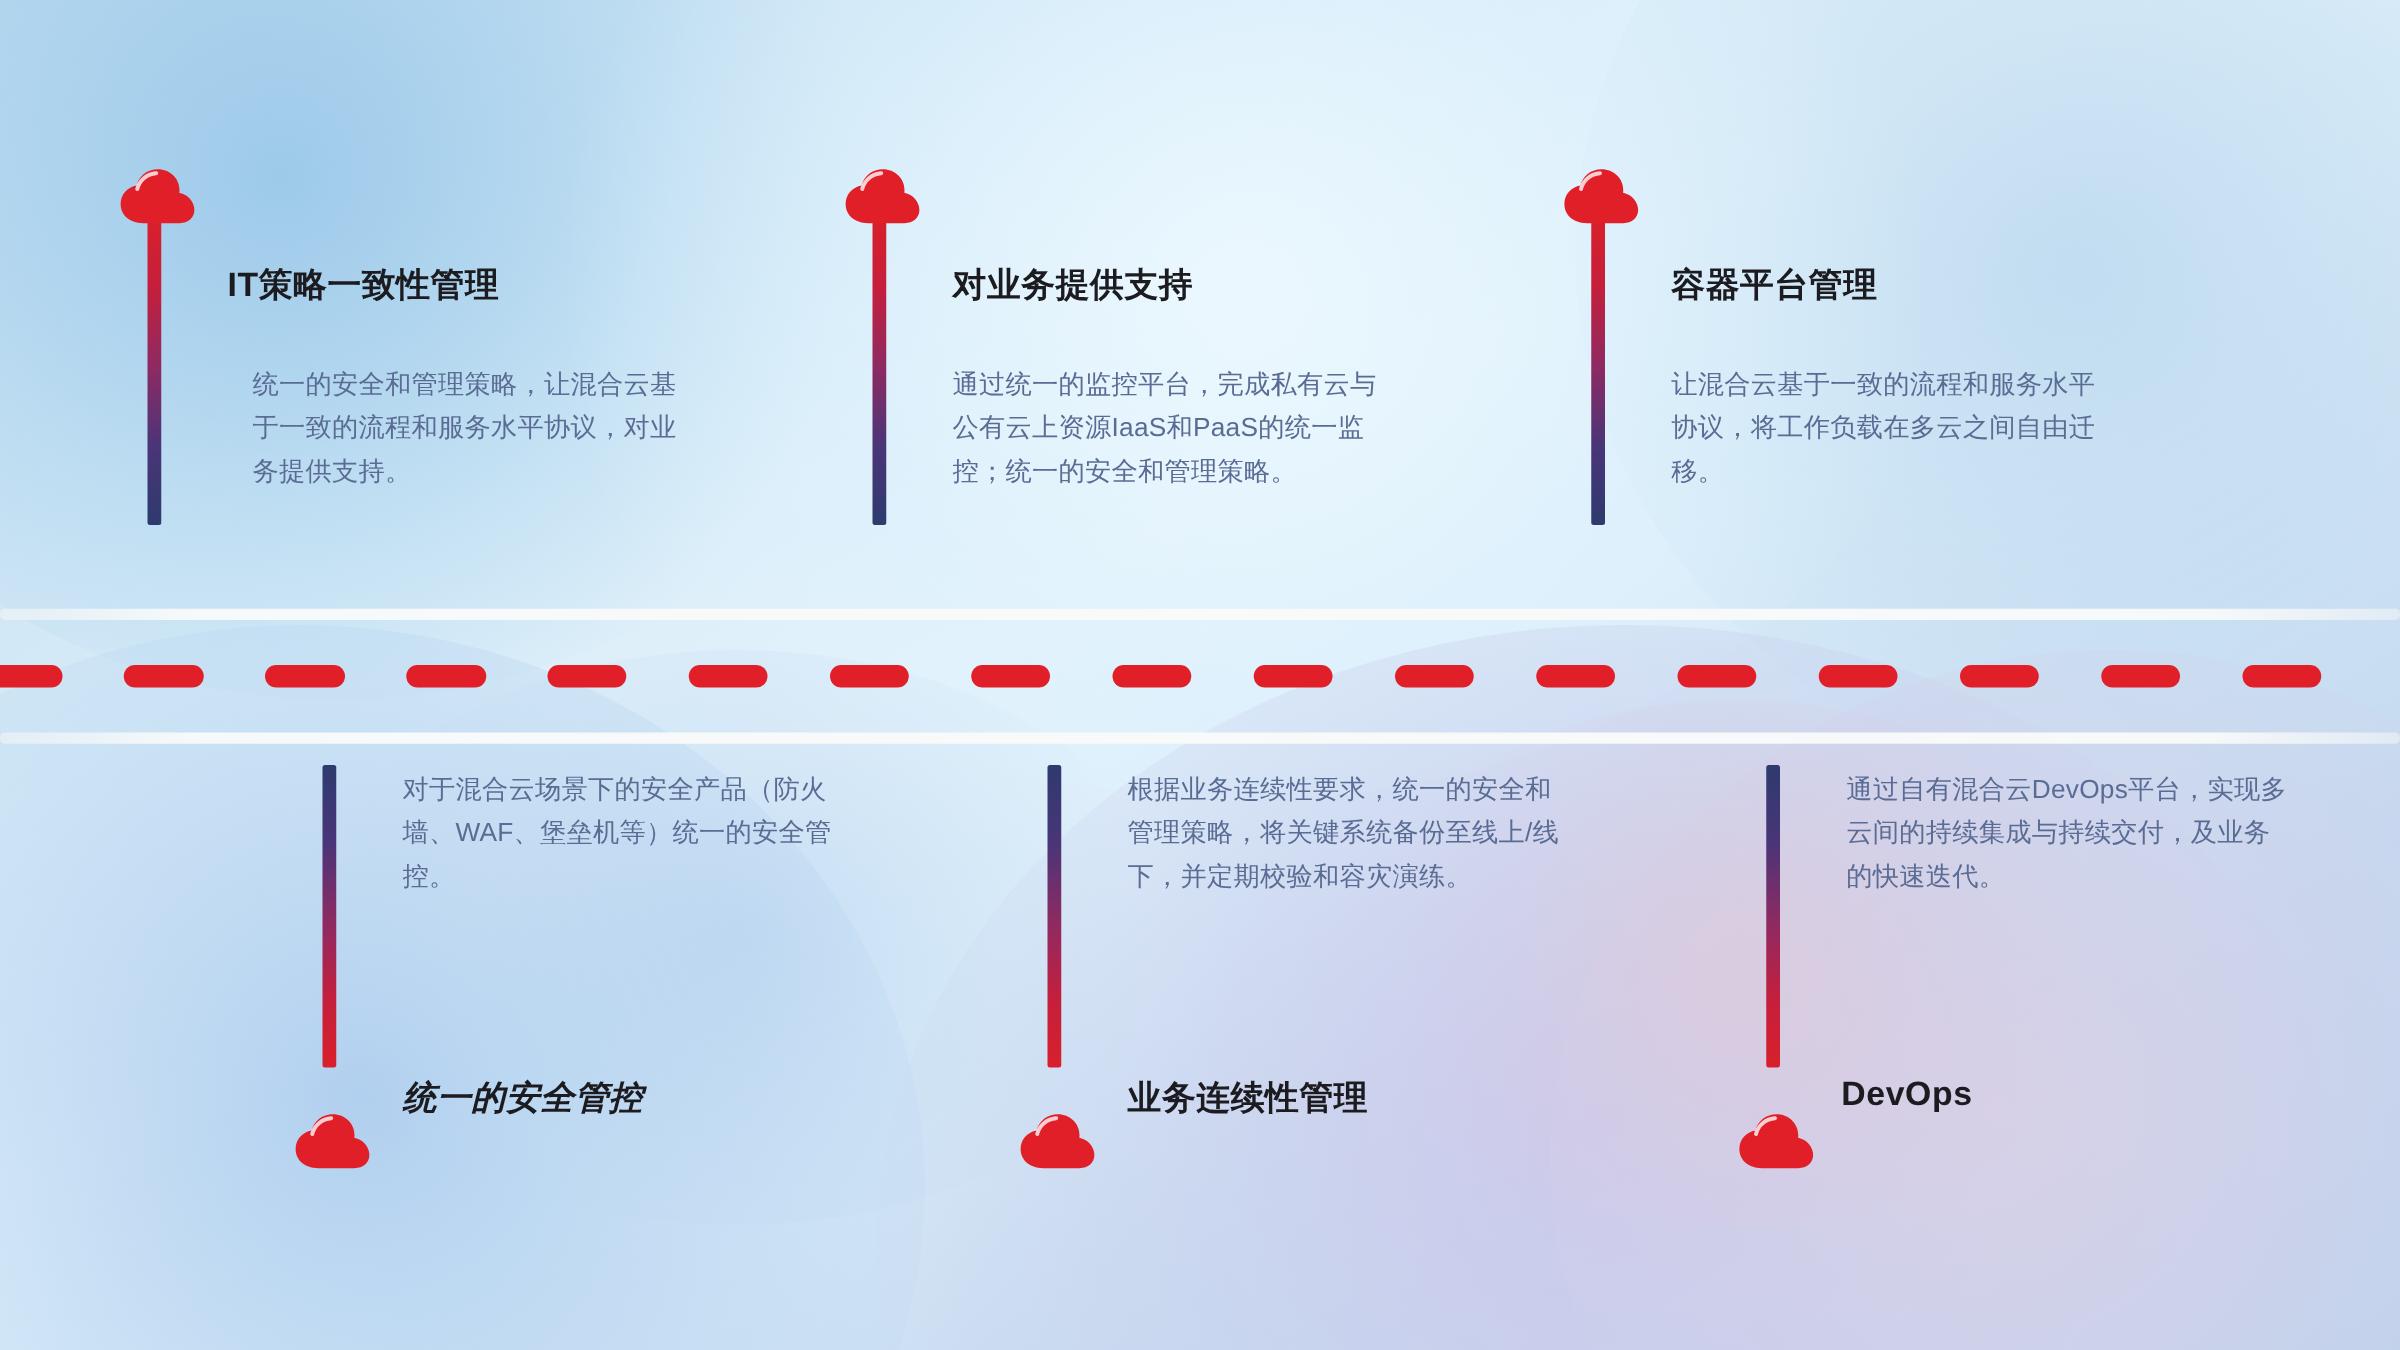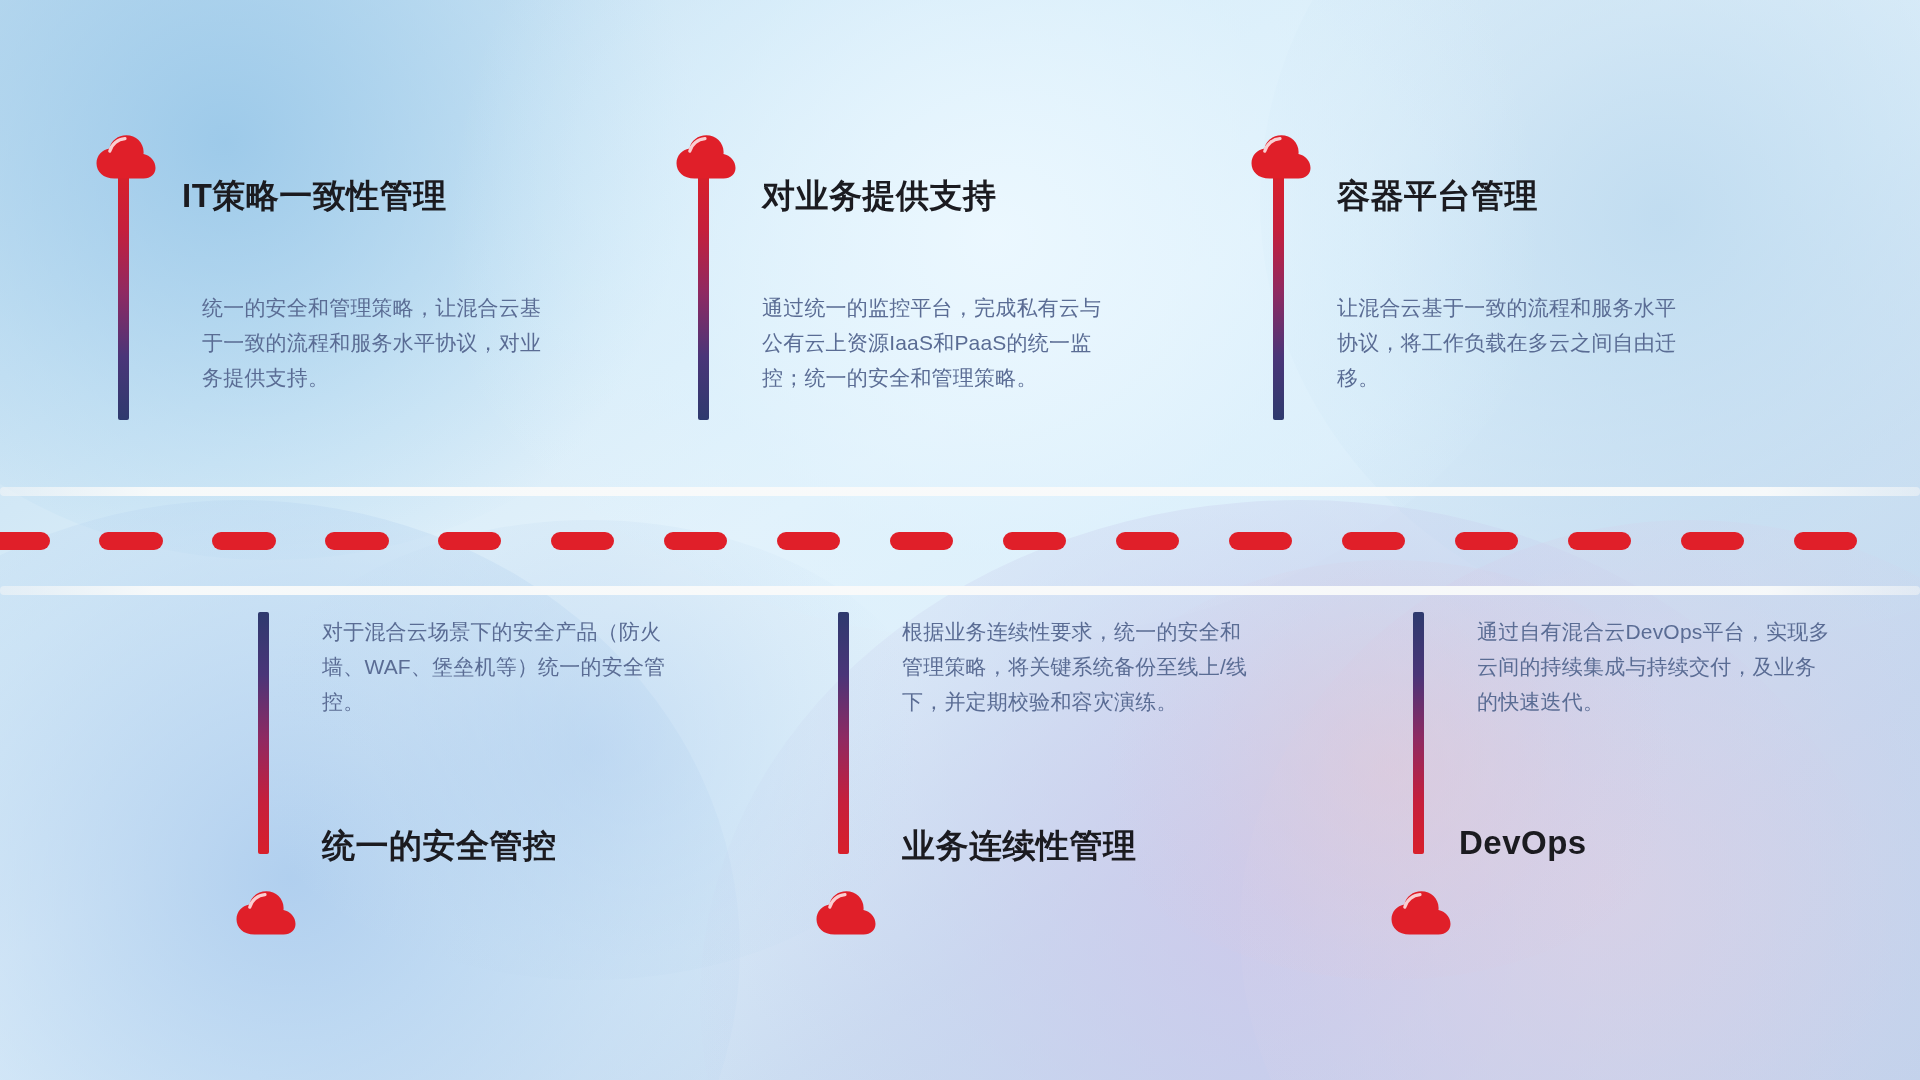--- a/index.html
+++ b/index.html
@@ -141,25 +141,26 @@
 
   .cloud {
     position: absolute;
     width: 64px;
     height: 46px;
   }
 
   
   .heading {
     position: absolute;
-    font-size: 33px;
+    font-size: 27px;
     font-weight: 700;
     color: #1b1b20;
     letter-spacing: 0.5px;
     white-space: nowrap;
+    margin-top: 36px;
   }
 
   
   .para {
     position: absolute;
     width: 360px;
     font-size: 21px;
     line-height: 35px;
     color: #5a6c94;
     letter-spacing: 0.2px;
@@ -241,21 +242,21 @@
 
   <div class="col bot-col" id="bot-col-0" style="left:240px;">
     <div class="stem-wrap" style="left:18px; top:0;">
       <div class="stem up" style="top:0; height:242px;"></div>
       <div class="cloud" style="left:-24px; top:278px;"><svg viewBox="0 0 64 46" width="64" height="46" xmlns="http://www.w3.org/2000/svg">
             <path d="M20.5 44.5 C9.2 44.5 2.5 37.6 2.5 29.2 C2.5 21.6 8.0 15.6 15.4 14.4 C17.0 6.6 24.0 1.3 32.3 1.3 C41.9 1.3 49.6 8.6 49.6 18.0 C49.6 18.7 49.55 19.4 49.45 20.1 C56.4 21.6 61.5 27.3 61.5 34.0 C61.5 40.1 56.6 44.5 49.6 44.5 Z" fill="#e01f29"></path>
             <path d="M15.8 17.2 C17.6 10.0 23.8 5.1 31.0 4.6" fill="none" stroke="rgba(255,245,246,0.82)" stroke-width="3.2" stroke-linecap="round"></path>
           </svg></div>
     </div>
     <div class="para" style="left:82px; top:2px;">对于混合云场景下的安全产品（防火墙、WAF、堡垒机等）统一的安全管控。</div>
-    <div class="heading" style="left:82px; top:212px;">统一的安全管控</div>
+    <div class="heading" style="left:82px; top:212px;font-style:italic;">统一的安全管控</div>
   </div>
 
   <div class="col bot-col" id="bot-col-1" style="left:820px;">
     <div class="stem-wrap" style="left:18px; top:0;">
       <div class="stem up" style="top:0; height:242px;"></div>
       <div class="cloud" style="left:-24px; top:278px;"><svg viewBox="0 0 64 46" width="64" height="46" xmlns="http://www.w3.org/2000/svg">
             <path d="M20.5 44.5 C9.2 44.5 2.5 37.6 2.5 29.2 C2.5 21.6 8.0 15.6 15.4 14.4 C17.0 6.6 24.0 1.3 32.3 1.3 C41.9 1.3 49.6 8.6 49.6 18.0 C49.6 18.7 49.55 19.4 49.45 20.1 C56.4 21.6 61.5 27.3 61.5 34.0 C61.5 40.1 56.6 44.5 49.6 44.5 Z" fill="#e01f29"></path>
             <path d="M15.8 17.2 C17.6 10.0 23.8 5.1 31.0 4.6" fill="none" stroke="rgba(255,245,246,0.82)" stroke-width="3.2" stroke-linecap="round"></path>
           </svg></div>
     </div>
@@ -265,16 +266,16 @@
 
   <div class="col bot-col" id="bot-col-2" style="left:1395px;">
     <div class="stem-wrap" style="left:18px; top:0;">
       <div class="stem up" style="top:0; height:242px;"></div>
       <div class="cloud" style="left:-24px; top:278px;"><svg viewBox="0 0 64 46" width="64" height="46" xmlns="http://www.w3.org/2000/svg">
             <path d="M20.5 44.5 C9.2 44.5 2.5 37.6 2.5 29.2 C2.5 21.6 8.0 15.6 15.4 14.4 C17.0 6.6 24.0 1.3 32.3 1.3 C41.9 1.3 49.6 8.6 49.6 18.0 C49.6 18.7 49.55 19.4 49.45 20.1 C56.4 21.6 61.5 27.3 61.5 34.0 C61.5 40.1 56.6 44.5 49.6 44.5 Z" fill="#e01f29"></path>
             <path d="M15.8 17.2 C17.6 10.0 23.8 5.1 31.0 4.6" fill="none" stroke="rgba(255,245,246,0.82)" stroke-width="3.2" stroke-linecap="round"></path>
           </svg></div>
     </div>
     <div class="para" style="left:82px; top:2px;">通过自有混合云DevOps平台，实现多云间的持续集成与持续交付，及业务的快速迭代。</div>
-    <div class="heading" style="left:64px; top:212px;">DevOps</div>
+    <div class="heading" style="left:78px; top:212px;">DevOps</div>
   </div>
 
 </div>
 
 </body></html>

